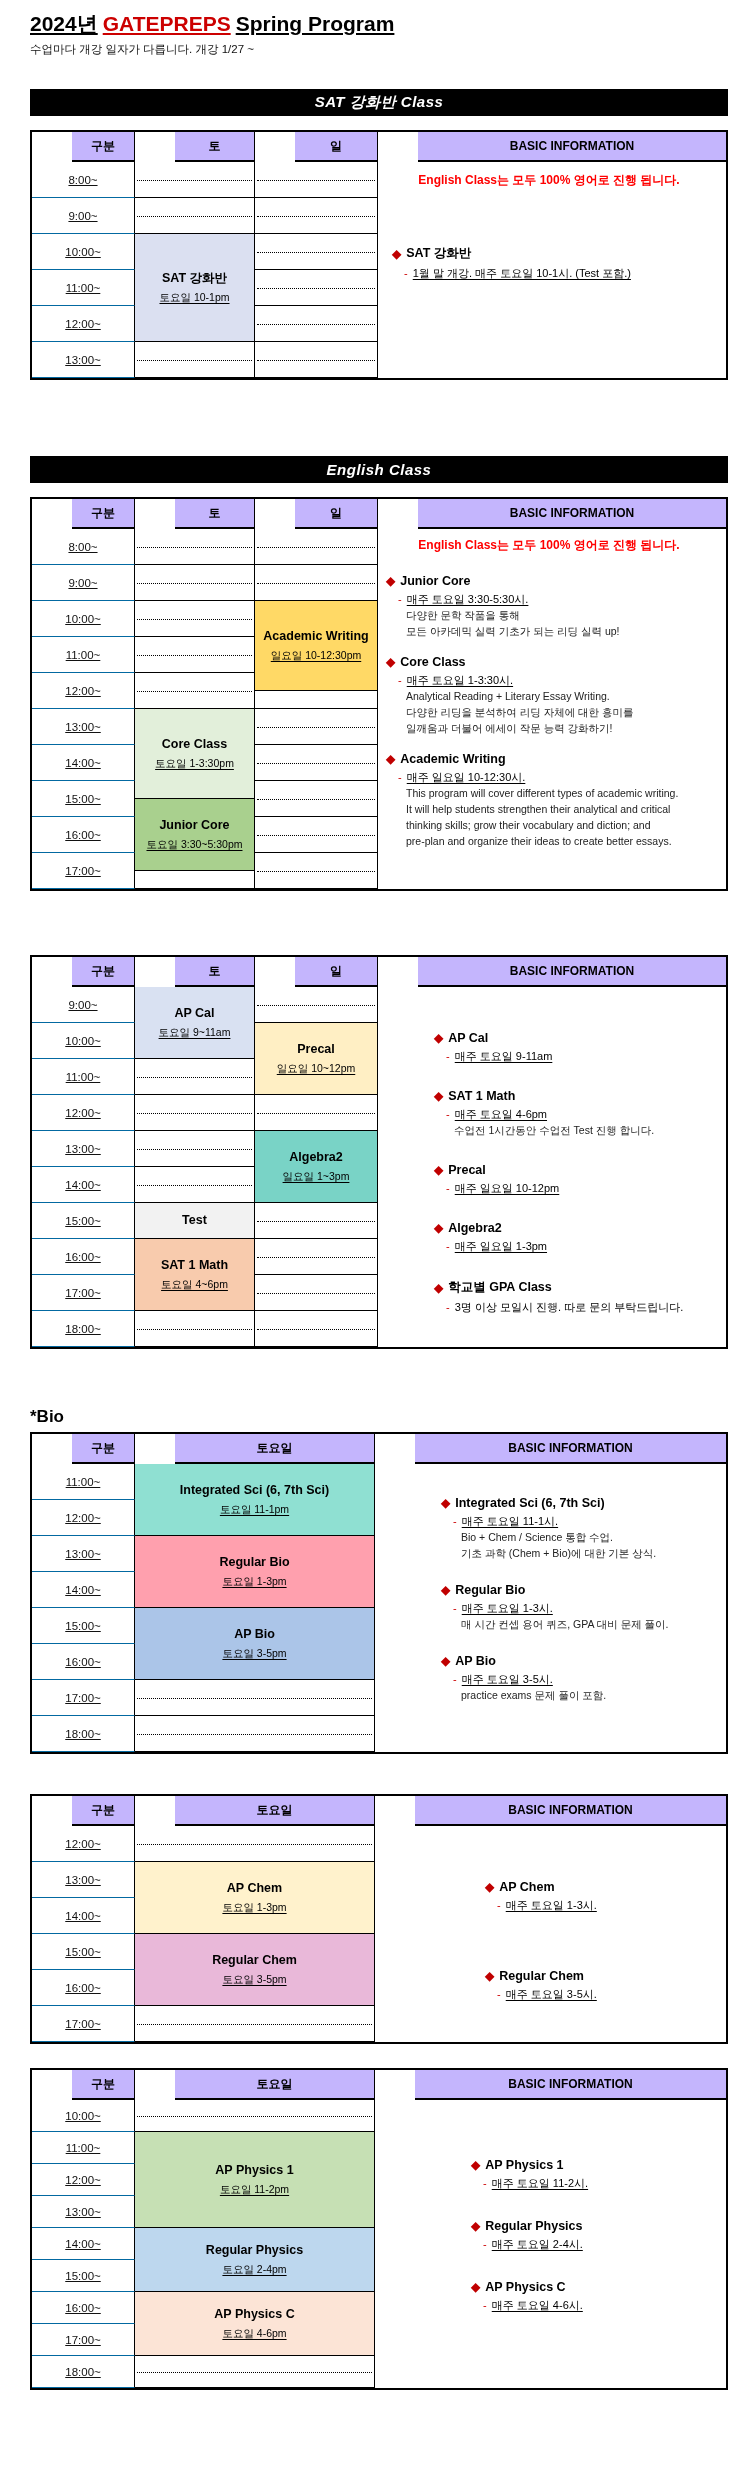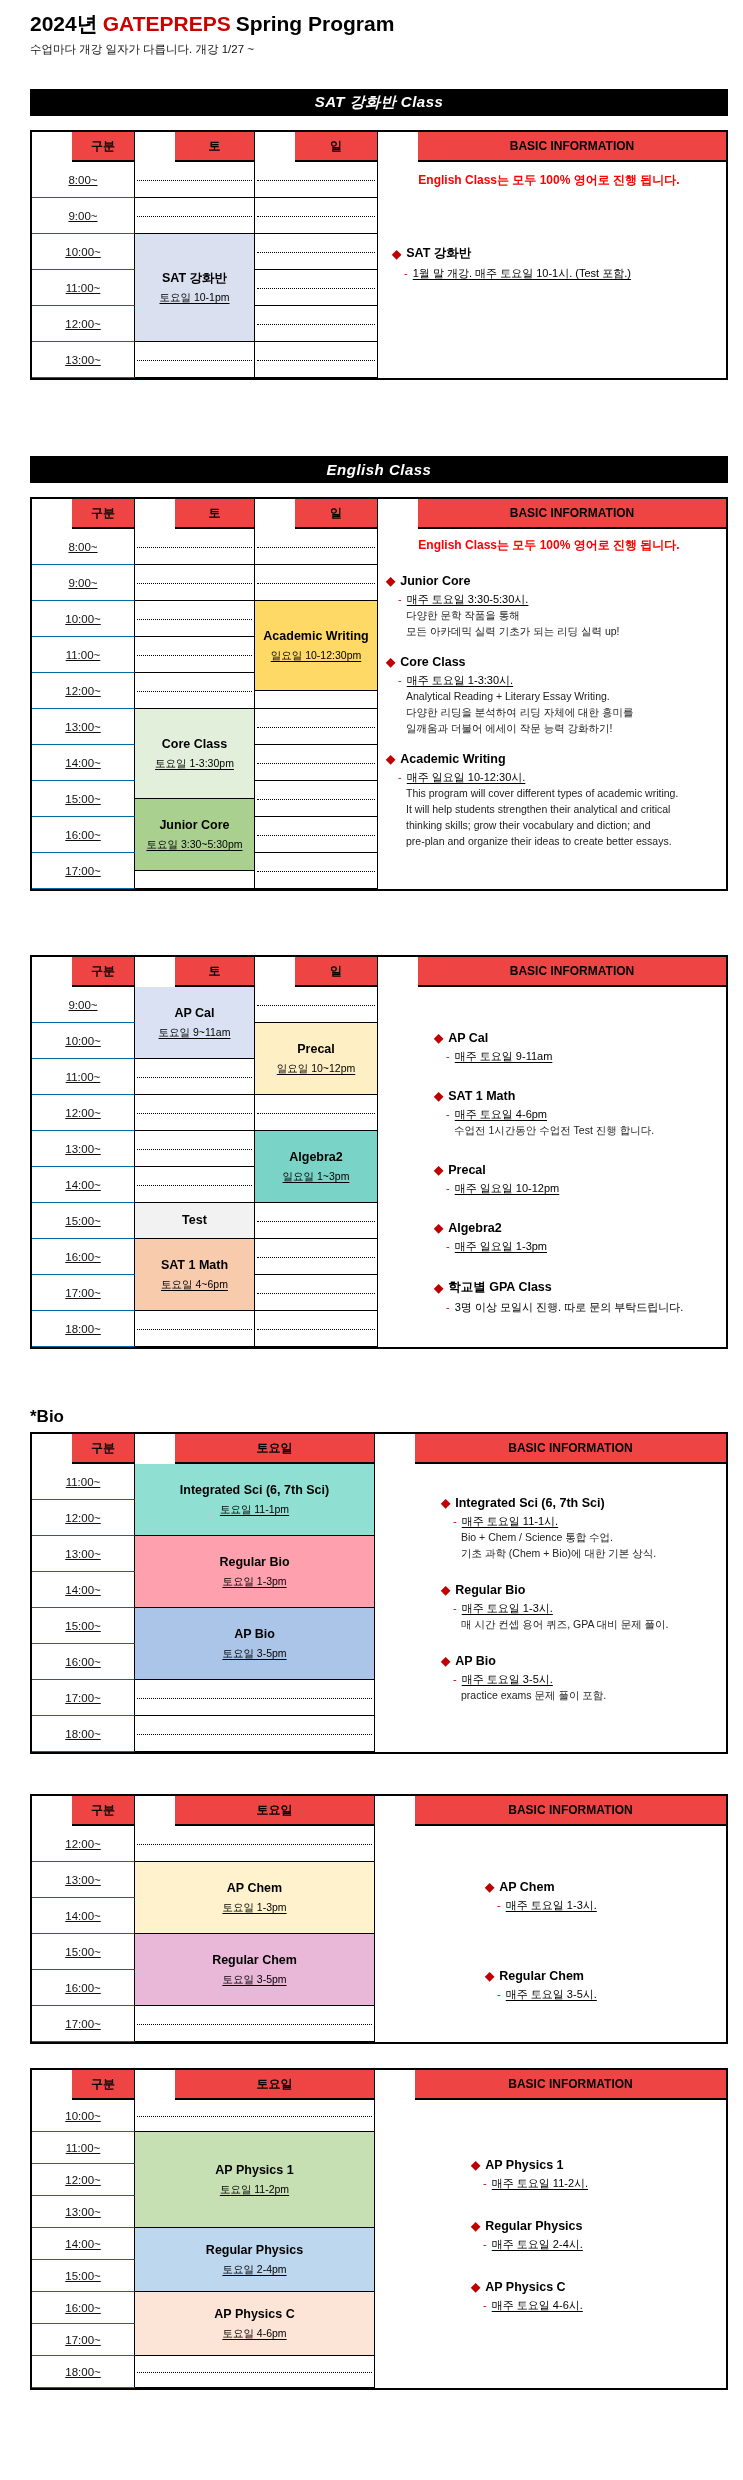--- a/index.html
+++ b/index.html
@@ -6,21 +6,21 @@
   html,body { margin:0; padding:0; }
   body {
     width: 743px; height: 2480px; overflow: hidden;
     background: #ffffff; color: #000;
     font-family: "Liberation Sans", sans-serif;
   }
   .content { padding: 10px 15px 0 30px; }
 
   
   .page-title { font-size: 21px; font-weight: 800; letter-spacing: 0; }
-  .page-title .seg { margin-right: 5px; }
+  .page-title .seg { margin-right: 5px; text-decoration: underline; }
   .page-title .brand { color: #cc0000; }
   .page-subtitle { font-size: 11.5px; margin-top: 4px; color: #111; }
 
   
   .section { margin-top: 0; }
   #sec-english { margin-top: 76px; }
   #sec-math    { margin-top: 64px; }
   #sec-bio     { margin-top: 58px; }
   #sec-chem    { margin-top: 40px; }
   #sec-physics { margin-top: 24px; }
@@ -31,21 +31,21 @@
     font-weight: 700; font-style: italic; font-size: 15px; letter-spacing: .5px;
   }
   #sec-sat .banner { margin-top: 32px; }
   .subheading { font-size: 17px; font-weight: 800; margin: 10px 0 5px 0; }
 
   
   .grid { display: grid; border: 2px solid #000; background: #fff; margin-top: 14px; }
   #sec-bio .grid, #sec-chem .grid, #sec-physics .grid { margin-top: 0; }
   .cell { position: relative; }
   .th {
-    background: #ef4444; border-bottom: 2px solid #000; border-right: 1px solid #000;
+    background: #c4b5fd; border-bottom: 2px solid #000; border-right: 1px solid #000;
     display: flex; align-items: center; justify-content: center;
     font-weight: 700; font-size: 12px; margin-left: 40px;
   }
   .th-last { border-right: none; }
   .time {
     border-right: 1px solid #000; border-bottom: 1px solid #0369a1;
     display: flex; align-items: center; justify-content: center;
     font-size: 11.5px; color: #111; text-decoration: underline;
   }
   .slot { border-right: 1px solid #000; border-bottom: 1px solid #000; }

